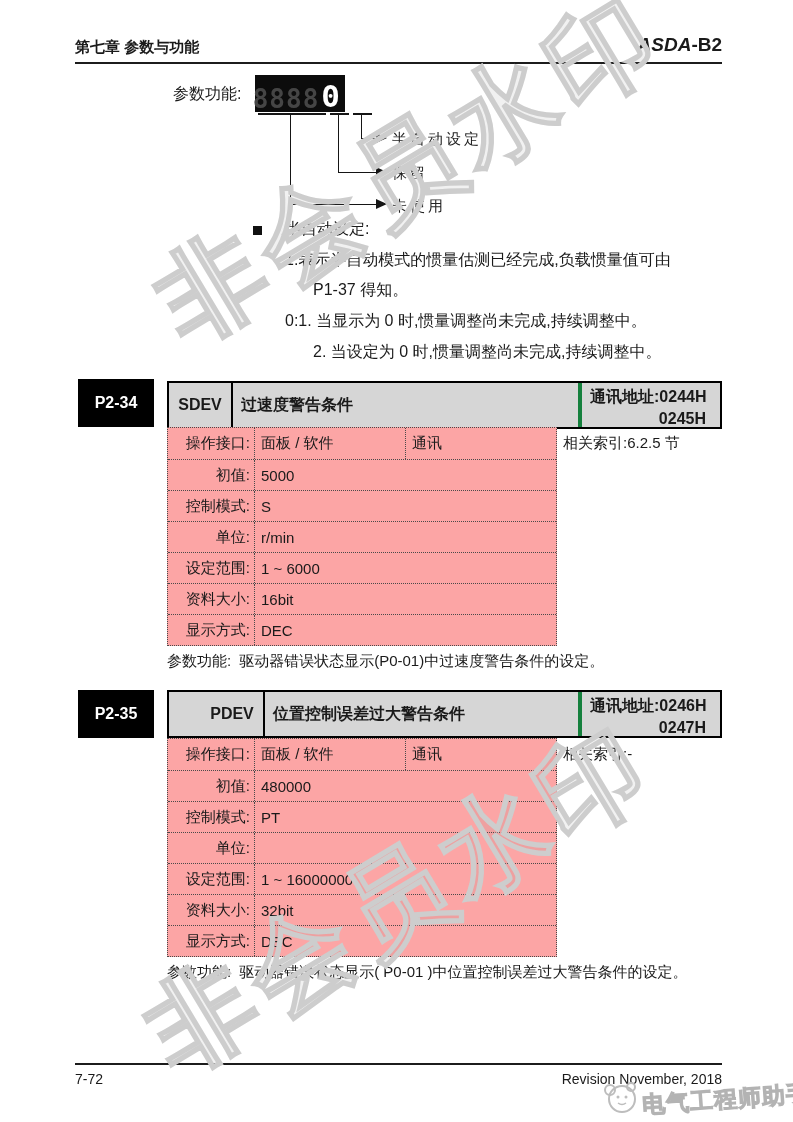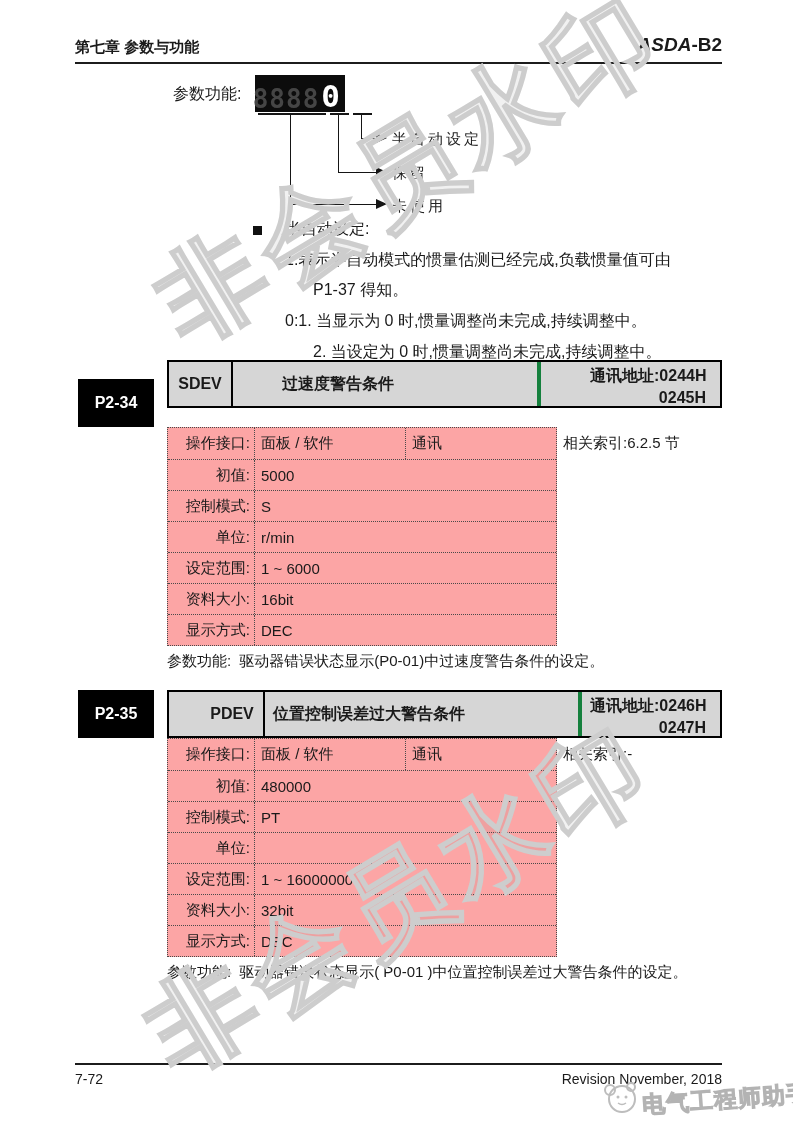--- a/index.html
+++ b/index.html
@@ -58,21 +58,21 @@
   .prow.first{border-top:none;}
   .pcell-label{width:87px;border-right:1px dotted #4a4a4a;box-sizing:border-box;
                display:flex;align-items:center;justify-content:flex-end;padding-right:4px;}
   .pcell-mid{width:151px;border-right:1px dotted #4a4a4a;box-sizing:border-box;
              display:flex;align-items:center;padding-left:6px;}
   .pcell-value{flex:1;display:flex;align-items:center;padding-left:6px;}
   .related{position:absolute;left:563px;font-size:15px;}
   .func-line{position:absolute;left:167px;font-size:15px;}
   .func-line .fl{margin-right:8px;}
 
-  .p34-tag{top:379px;} .p34-head{top:360px;gap:41px;} .p34-body{top:427px;}
+  .p34-tag{top:379px;} .p34-head{top:381px;} .p34-body{top:427px;}
   .p34-rel{top:434px;} .p34-func{top:652px;}
   .p35-tag{top:690px;} .p35-head{top:690px;padding-left:32px;} .p35-body{top:738px;}
   .p35-rel{top:745px;} .p35-func{top:963px;}
 
   
   .page-num{position:absolute;left:75px;top:1071px;font-size:14px;}
   .revision{position:absolute;right:71px;top:1071px;font-size:14px;}
 
   
   .wm{position:absolute;font-weight:700;white-space:nowrap;pointer-events:none;

